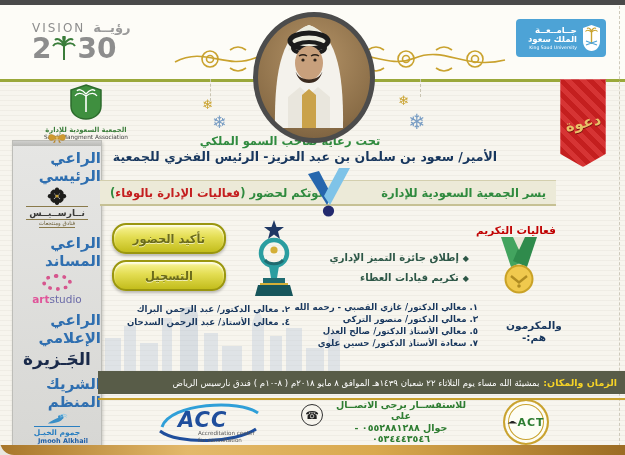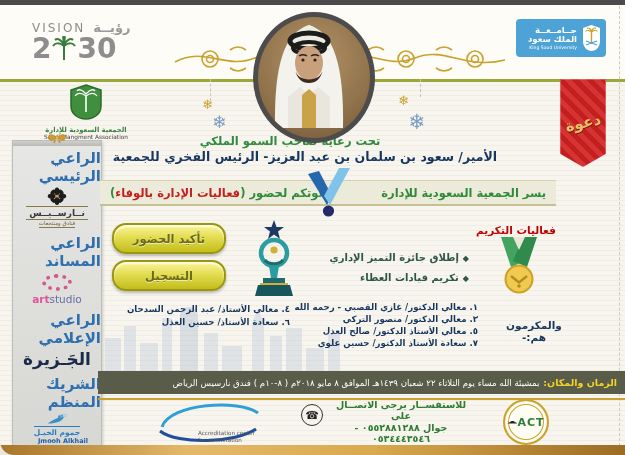--- a/index.html
+++ b/index.html
@@ -335,35 +335,36 @@
     </g>
   </svg>
 
   <div class="abs col col-right ar">
     <div>١. معالي الدكتور/ غازي القصبي - رحمه الله</div>
     <div>٣. معالي الدكتور/ منصور التركي</div>
     <div>٥. معالي الأستاذ الدكتور/ صالح العذل</div>
     <div>٧. سعادة الأستاذ الدكتور/ حسين علوي</div>
   </div>
   <div class="abs col col-left ar">
+    <div>٢. معالي الدكتور/ عبد الرحمن البراك</div>
     <div>٤. معالي الأستاذ/ عبد الرحمن السدحان</div>
-    <div>٦. سعادة الأستاذ/ حسين العذل</div>
   </div>
 
   <div class="abs dt ar">
     <span class="dt-label">الزمان والمكان:</span>
     <span class="dt-text">بمشيئة الله مساء يوم الثلاثاء ٢٢ شعبان ١٤٣٩هـ الموافق ٨ مايو ٢٠١٨م ( ٨-١٠م ) فندق نارسيس الرياض</span>
   </div>
   <div class="abs dt-gold"></div>
 
   <div class="abs acc">
     <svg width="118" height="45" viewBox="0 0 118 45" style="position:absolute;left:0;top:0;">
       <path d="M10,28 C18,4 88,0 106,14" stroke="#2f9fd8" stroke-width="3" fill="none"></path>
       <path d="M8,32 C26,46 84,44 104,30" stroke="#1f4e9c" stroke-width="3" fill="none"></path>
     </svg>
+    <span class="acc-word">ACC</span>
     <span class="acc-tag"><span>Accreditation center</span><br><span>for consultation</span></span>
   </div>
 
   <div class="abs phone-badge">☎</div>
   <div class="abs contact">
     <div class="contact-1 ar">للاستفســار يرجى الاتصــال على</div>
     <div class="contact-2 ar">جوال ٠٥٥٢٨٨١٢٨٨ - ٠٥٣٤٤٤٣٥٤٦</div>
     <div class="website">www.sma.org.sa</div>
   </div>
 

